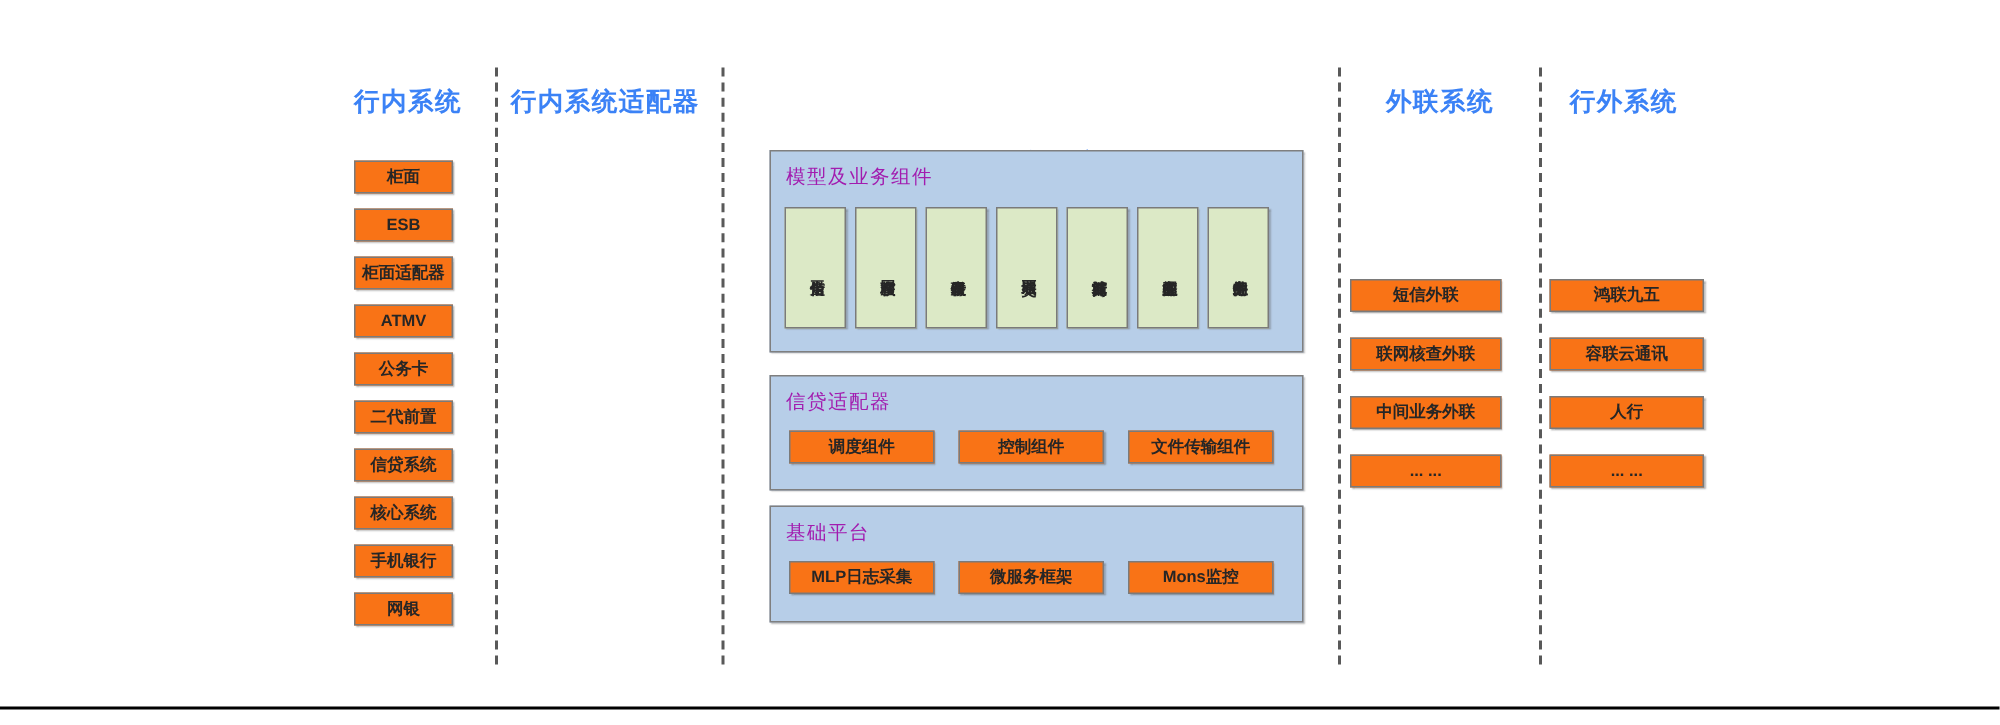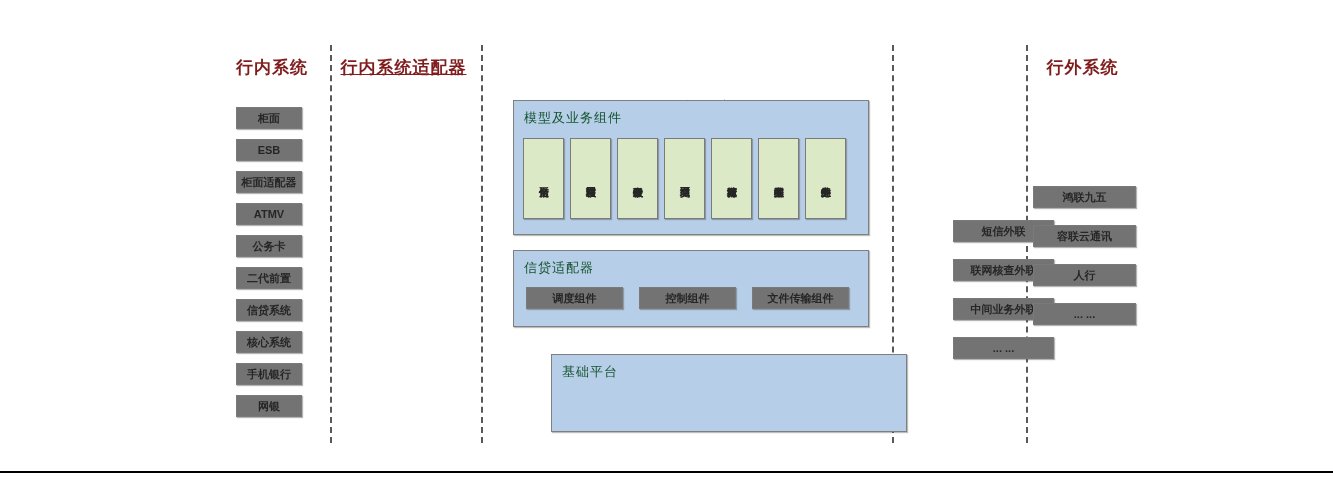--- a/index.html
+++ b/index.html
@@ -10,62 +10,62 @@
     position: relative;
     overflow: hidden;
   }
   .canvas { position: absolute; inset: 0; }
 
   .col-header {
     position: absolute;
     text-align: center;
     font-size: 17px;
     font-weight: bold;
-    color: #7f1d1d;
+    color: #3b82f6;
     letter-spacing: 1px;
     white-space: nowrap;
   }
 
   .vdash {
     position: absolute;
     top: 45px;
     height: 398px;
     width: 0;
     border-left: 2px dashed #595959;
   }
 
   .stack { position: absolute; }
   .stack .box { margin-bottom: 10px; }
   .stack.gap17 .box { margin-bottom: 17px; }
 
   .box {
     height: 20px;
     line-height: 20px;
-    background: #737373;
+    background: #f97316;
     border: 1px solid #7a7a7a;
     box-shadow: 1px 1px 1px rgba(90,90,90,0.45);
     text-align: center;
     font-size: 11px;
     font-weight: bold;
     color: #262626;
     white-space: nowrap;
     overflow: hidden;
   }
 
   .panel {
     position: absolute;
     background: #b7cee8;
     border: 1px solid #7f7f7f;
     box-shadow: 1px 1px 1px rgba(90,90,90,0.4);
   }
   .panel-label {
     position: absolute;
     left: 10px; top: 8px;
     font-size: 13px;
-    color: #14532d;
+    color: #a21caf;
     letter-spacing: 1px;
   }
 
   .vitems {
     position: absolute;
     left: 9px; top: 37px;
     display: flex;
     gap: 6px;
   }
   .vitems .vbox {
@@ -100,22 +100,23 @@
     width: 1333px; height: 2px;
     background: #000000;
   }
 </style>
 </head>
 <body>
 
 <div class="canvas">
 
   <div class="col-header" style="left:206px; top:56px; width:132px;">行内系统</div>
-  <div class="col-header" style="left:330px; top:56px; width:147px;text-decoration:underline;">行内系统适配器</div>
+  <div class="col-header" style="left:330px; top:56px; width:147px;">行内系统适配器</div>
   <div class="col-header" style="left:513px; top:56px; width:354px;margin-top:41px;">微服务平台</div>
+  <div class="col-header" style="left:895px; top:56px; width:130px;">外联系统</div>
   <div class="col-header" style="left:1020px; top:56px; width:125px;">行外系统</div>
 
   <div class="vdash" style="left:330px;"></div>
   <div class="vdash" style="left:481px;"></div>
   <div class="vdash" style="left:892px;"></div>
   <div class="vdash" style="left:1026px;"></div>
 
   <div class="stack" id="col0" style="left:236px; top:107px; width:66px;">
       <div class="box">柜面</div>
       <div class="box">ESB</div>
@@ -145,25 +146,30 @@
 
   <div class="panel" style="left:513px; top:250px; width:354px; height:75px;">
     <div class="panel-label">信贷适配器</div>
     <div class="hitems" id="g1">
         <div class="box">调度组件</div>
         <div class="box">控制组件</div>
         <div class="box">文件传输组件</div>
       </div>
   </div>
 
-  <div class="panel" style="left:513px; top:354px; width:354px; height:76px;margin-left:38px;">
+  <div class="panel" style="left:513px; top:337px; width:354px; height:76px;">
     <div class="panel-label">基础平台</div>
+    <div class="hitems" id="g2">
+        <div class="box">MLP日志采集</div>
+        <div class="box">微服务框架</div>
+        <div class="box">Mons监控</div>
+      </div>
   </div>
 
-  <div class="stack gap17" id="col3" style="left:953px; top:186px; width:101px;margin-top:34px;">
+  <div class="stack gap17" id="col3" style="left:900px; top:186px; width:101px;">
       <div class="box">短信外联</div>
       <div class="box">联网核查外联</div>
       <div class="box">中间业务外联</div>
       <div class="box">... ...</div>
     </div>
 
   <div class="stack gap17" id="col4" style="left:1033px; top:186px; width:103px;">
       <div class="box">鸿联九五</div>
       <div class="box">容联云通讯</div>
       <div class="box">人行</div>

